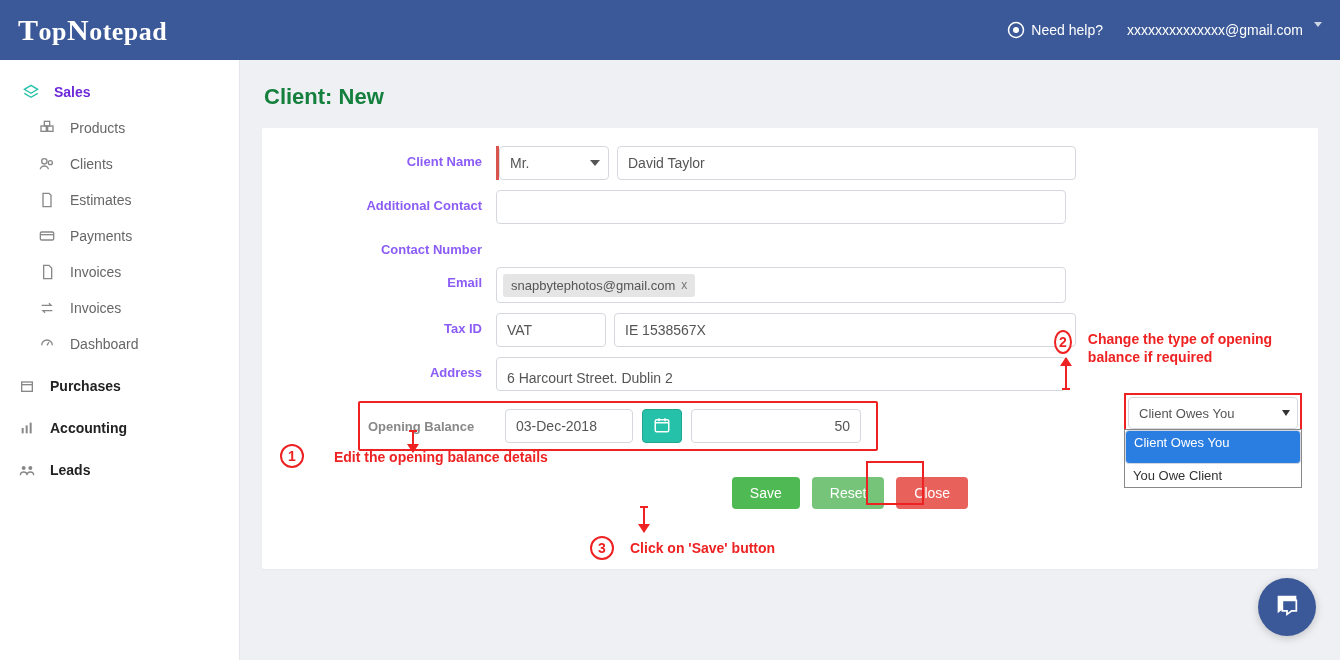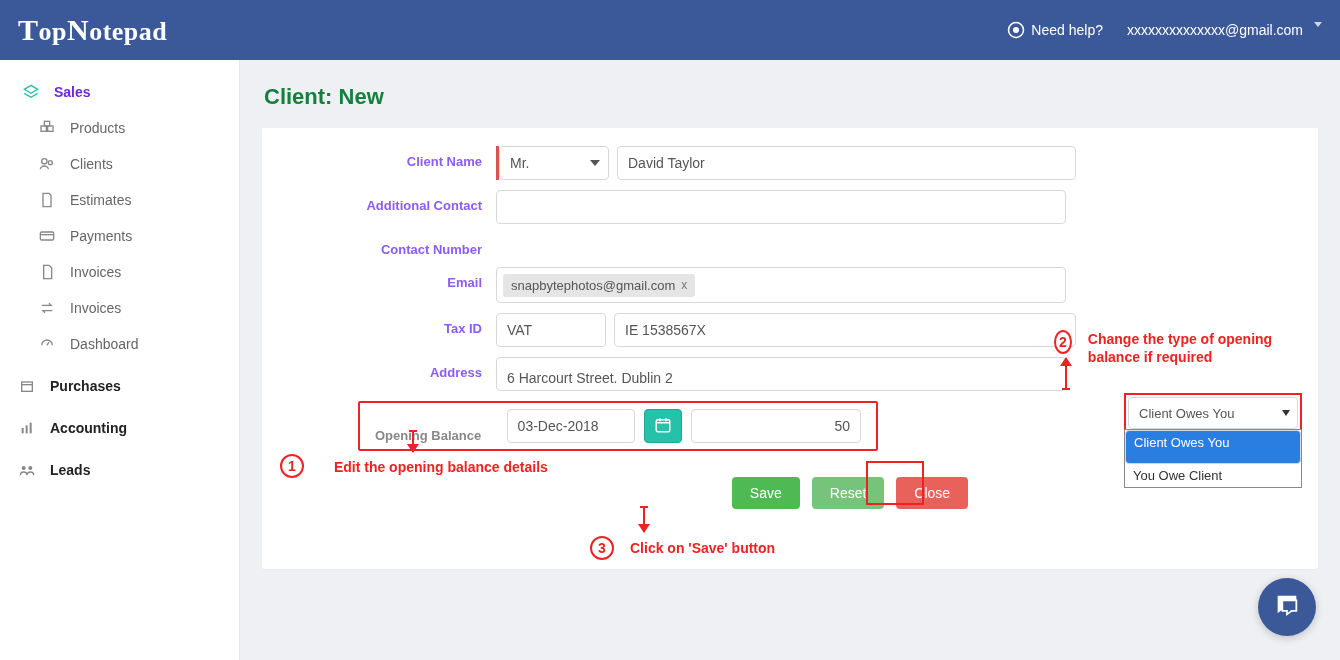--- a/index.html
+++ b/index.html
@@ -44,21 +44,21 @@
   .red-bar { border-left: 3px solid #d9534f; }
 
   .email-field { min-height: 36px; border: 1px solid #d5d9de; border-radius: 4px; padding: 3px 6px; display: flex; align-items: center; flex-wrap: wrap; width: 100%; max-width: 570px; }
   .email-chip { background: #e5e5e5; border-radius: 3px; padding: 4px 8px; font-size: 13px; color: #555; display: flex; align-items: flex-start; gap: 6px; }
   .chip-x { color: #777; cursor: pointer; font-size: 12px; }
 
   .taxid-type { width: 110px; }
   .taxid-val { flex: 1; }
 
   
-  .ob-box { border: 2px solid #e22; padding: 6px 15px; border-radius: 2px; width: 520px; display: flex; align-items: flex-end; gap: 9px; }
+  .ob-box { border: 2px solid #e22; padding: 6px 8px; border-radius: 2px; width: 520px; display: flex; align-items: center; gap: 9px; }
   .ob-label { font-size: 13px; color: #888; font-weight: 600; width: 128px; }
   .date-inp { width: 128px; }
   .cal-btn { width: 40px; height: 34px; background: #25c1a9; border: 1px solid #1fa791; border-radius: 4px; display: flex; align-items: center; justify-content: center; color: #fff; cursor: pointer; }
   .amt-inp { width: 170px; text-align: right; }
 
   .type-box { border: 2px solid #e22; padding: 2px; display: flex; align-items: stretch; width: 178px; position: absolute; left: 862px; top: 265px; }
   .type-sel-wrap { position: relative; width: 100%; }
   .type-sel { width: 100%; height: 32px; border: 1px solid #d5d9de; border-radius: 4px; padding: 0 24px 0 10px; font-size: 13px; color: #555; background: #fff; appearance: none; -webkit-appearance: none; }
   .type-sel-wrap::after { content: ""; position: absolute; right: 8px; top: 50%; transform: translateY(-50%); width: 0; height: 0; border-left: 4px solid transparent; border-right: 4px solid transparent; border-top: 6px solid #333; pointer-events: none; }
 
@@ -311,21 +311,21 @@
         <div class="dropdown-option">You Owe Client</div>
       </div>
 
       <div class="btn-row">
         <button class="btn btn-save">Save</button>
         <button class="btn btn-reset">Reset</button>
         <button class="btn btn-close">Close</button>
       </div>
       <div class="save-annot-box"></div>
 
-      <div class="annot" style="left:18px; top:326px;">
+      <div class="annot" style="left:18px; top:316px;">
         <span class="circle-num">1</span>
         <span class="annot-text" style="margin-left:26px;">Edit the opening balance details</span>
       </div>
       <div class="arrow-down tip-top" style="left:150px; top:302px; height:22px;"></div>
 
       <div class="annot" style="left:792px; top:202px; width:250px; display:flex; align-items:flex-start; gap:10px;">
         <span class="circle-num">2</span>
         <span class="annot-text" style="line-height:1.3;">Change the type of opening balance if required</span>
       </div>
       <div class="arrow-down rev tip-bot" style="left:803px; top:230px; height:32px;"></div>

